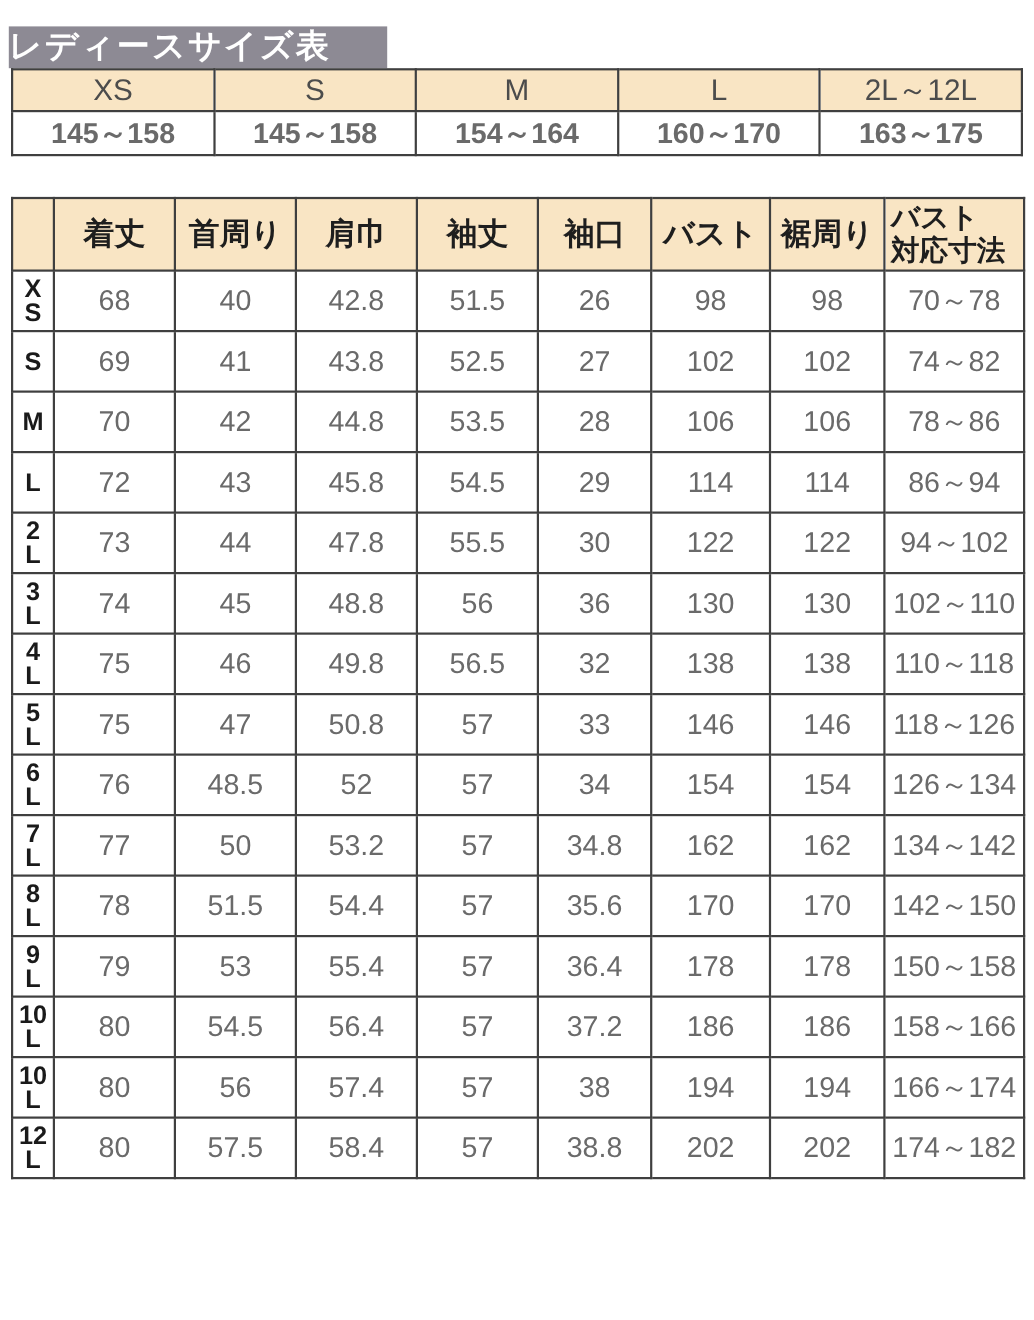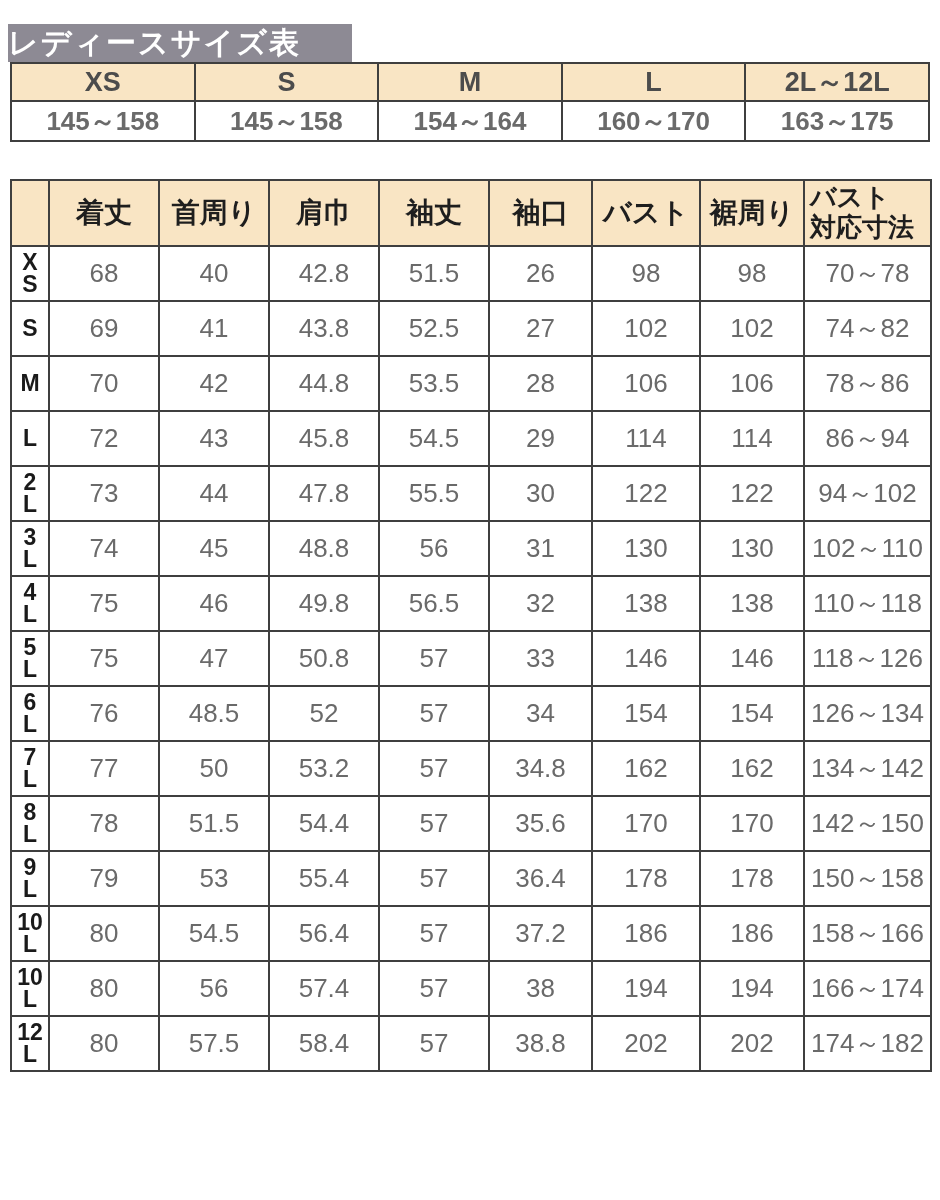--- a/index.html
+++ b/index.html
@@ -48,21 +48,21 @@
     border:2px solid var(--border);
     text-align:center;
     vertical-align:middle;
     padding:0;
     overflow:hidden;
   }
   
   .height-table th{
     background:var(--header-bg);
     font-size:27px;
-    font-weight:bold;
+    font-weight:normal;
     color:var(--size-head-fg);
     height:32px;
   }
   .height-table td{
     font-size:26px;
     font-weight:bold;
     color:var(--value-fg);
     height:38px;
   }
   
@@ -210,21 +210,21 @@
           <td>122</td>
           <td>94～102</td>
         </tr>
         <tr>
           <th>3
 L</th>
           <td>74</td>
           <td>45</td>
           <td>48.8</td>
           <td>56</td>
-          <td>31</td>
+          <td>36</td>
           <td>130</td>
           <td>130</td>
           <td>102～110</td>
         </tr>
         <tr>
           <th>4
 L</th>
           <td>75</td>
           <td>46</td>
           <td>49.8</td>

